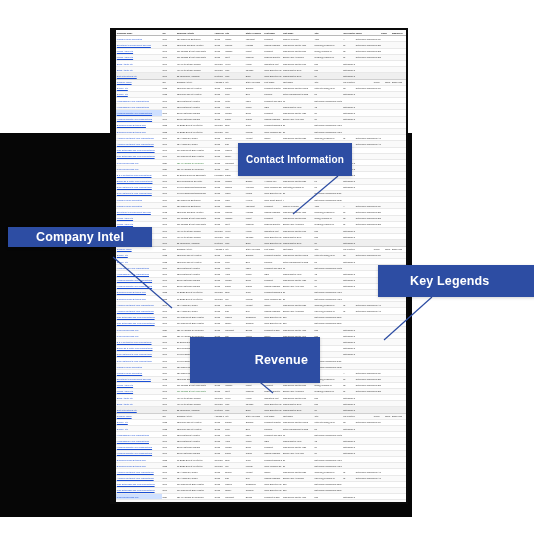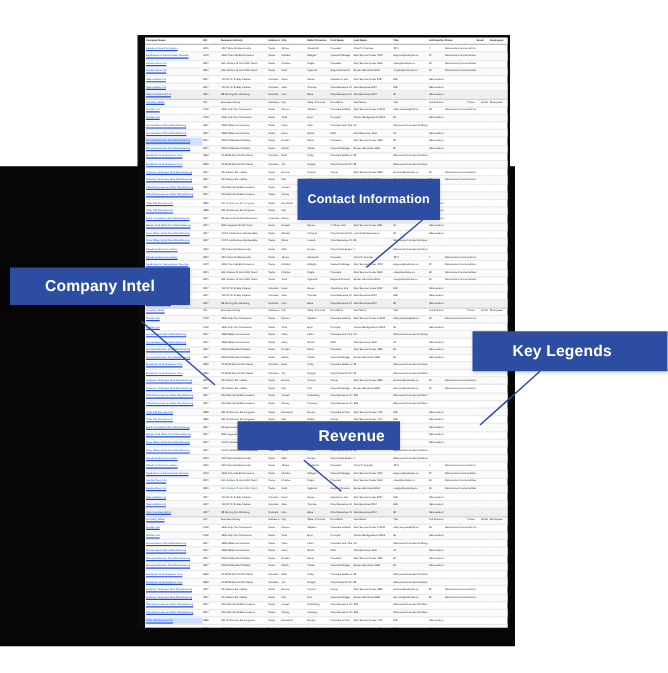--- a/index.html
+++ b/index.html
@@ -79,33 +79,33 @@
     background:#2d4da3;
     color:#ffffff;
     display:flex;align-items:center;
     font-weight:bold;
     letter-spacing:0.15px;
     box-shadow:0 1px 3px rgba(0,0,0,0.18);
   }
   .callout span{display:block;white-space:nowrap;}
 
   #callout-company{
-    left:8px; top:214px; width:144px; height:30px;
+    left:8px; top:227px; width:144px; height:20px;
     justify-content:center; font-size:12.5px;align-items:center;
   }
   #callout-contact{
     left:238px; top:143px; width:114px; height:33px;
     justify-content:center; font-size:10px;
   }
   #callout-key{
     left:378px; top:265px; width:156px; height:32px;
     justify-content:flex-start; padding-left:32px; font-size:12.5px;
   }
   #callout-revenue{
-    left:190px; top:337px; width:118px; height:23px;
+    left:190px; top:337px; width:118px; height:46px;
     justify-content:flex-end; padding-right:12px; font-size:12.5px;
   }
 </style>
 </head>
 <body>
 
 <div id="stage">
 
   <div class="backdrop"></div>
 

